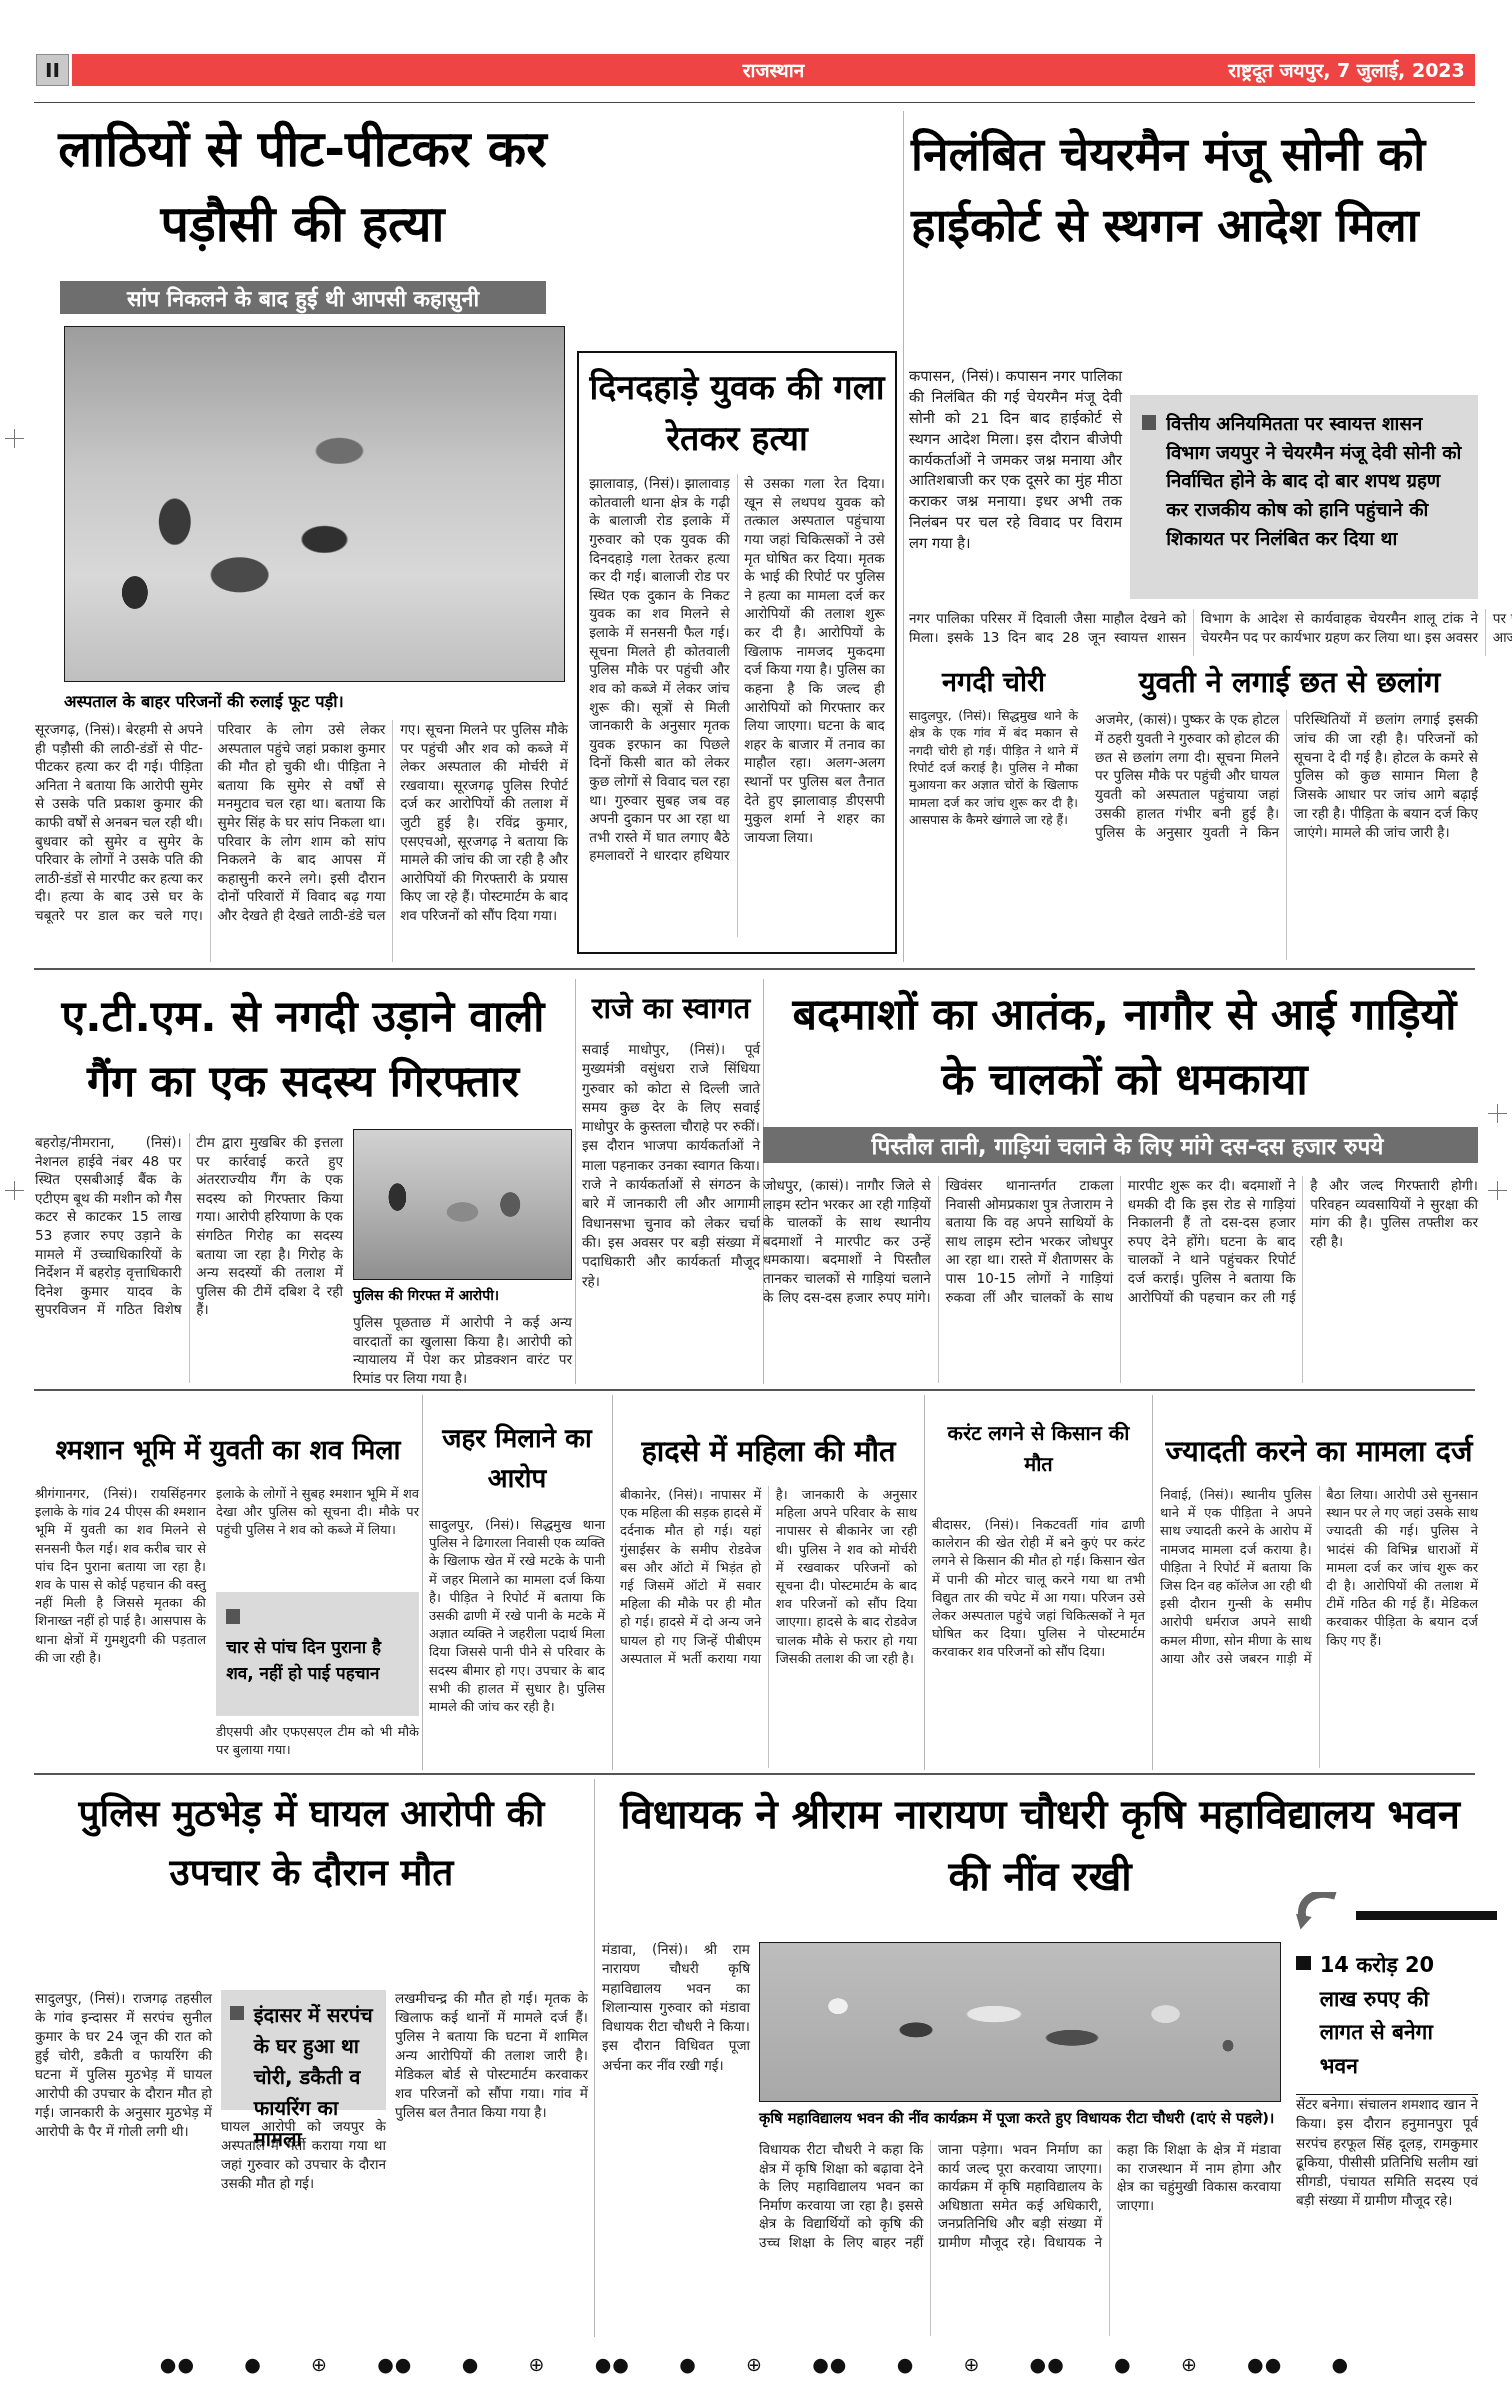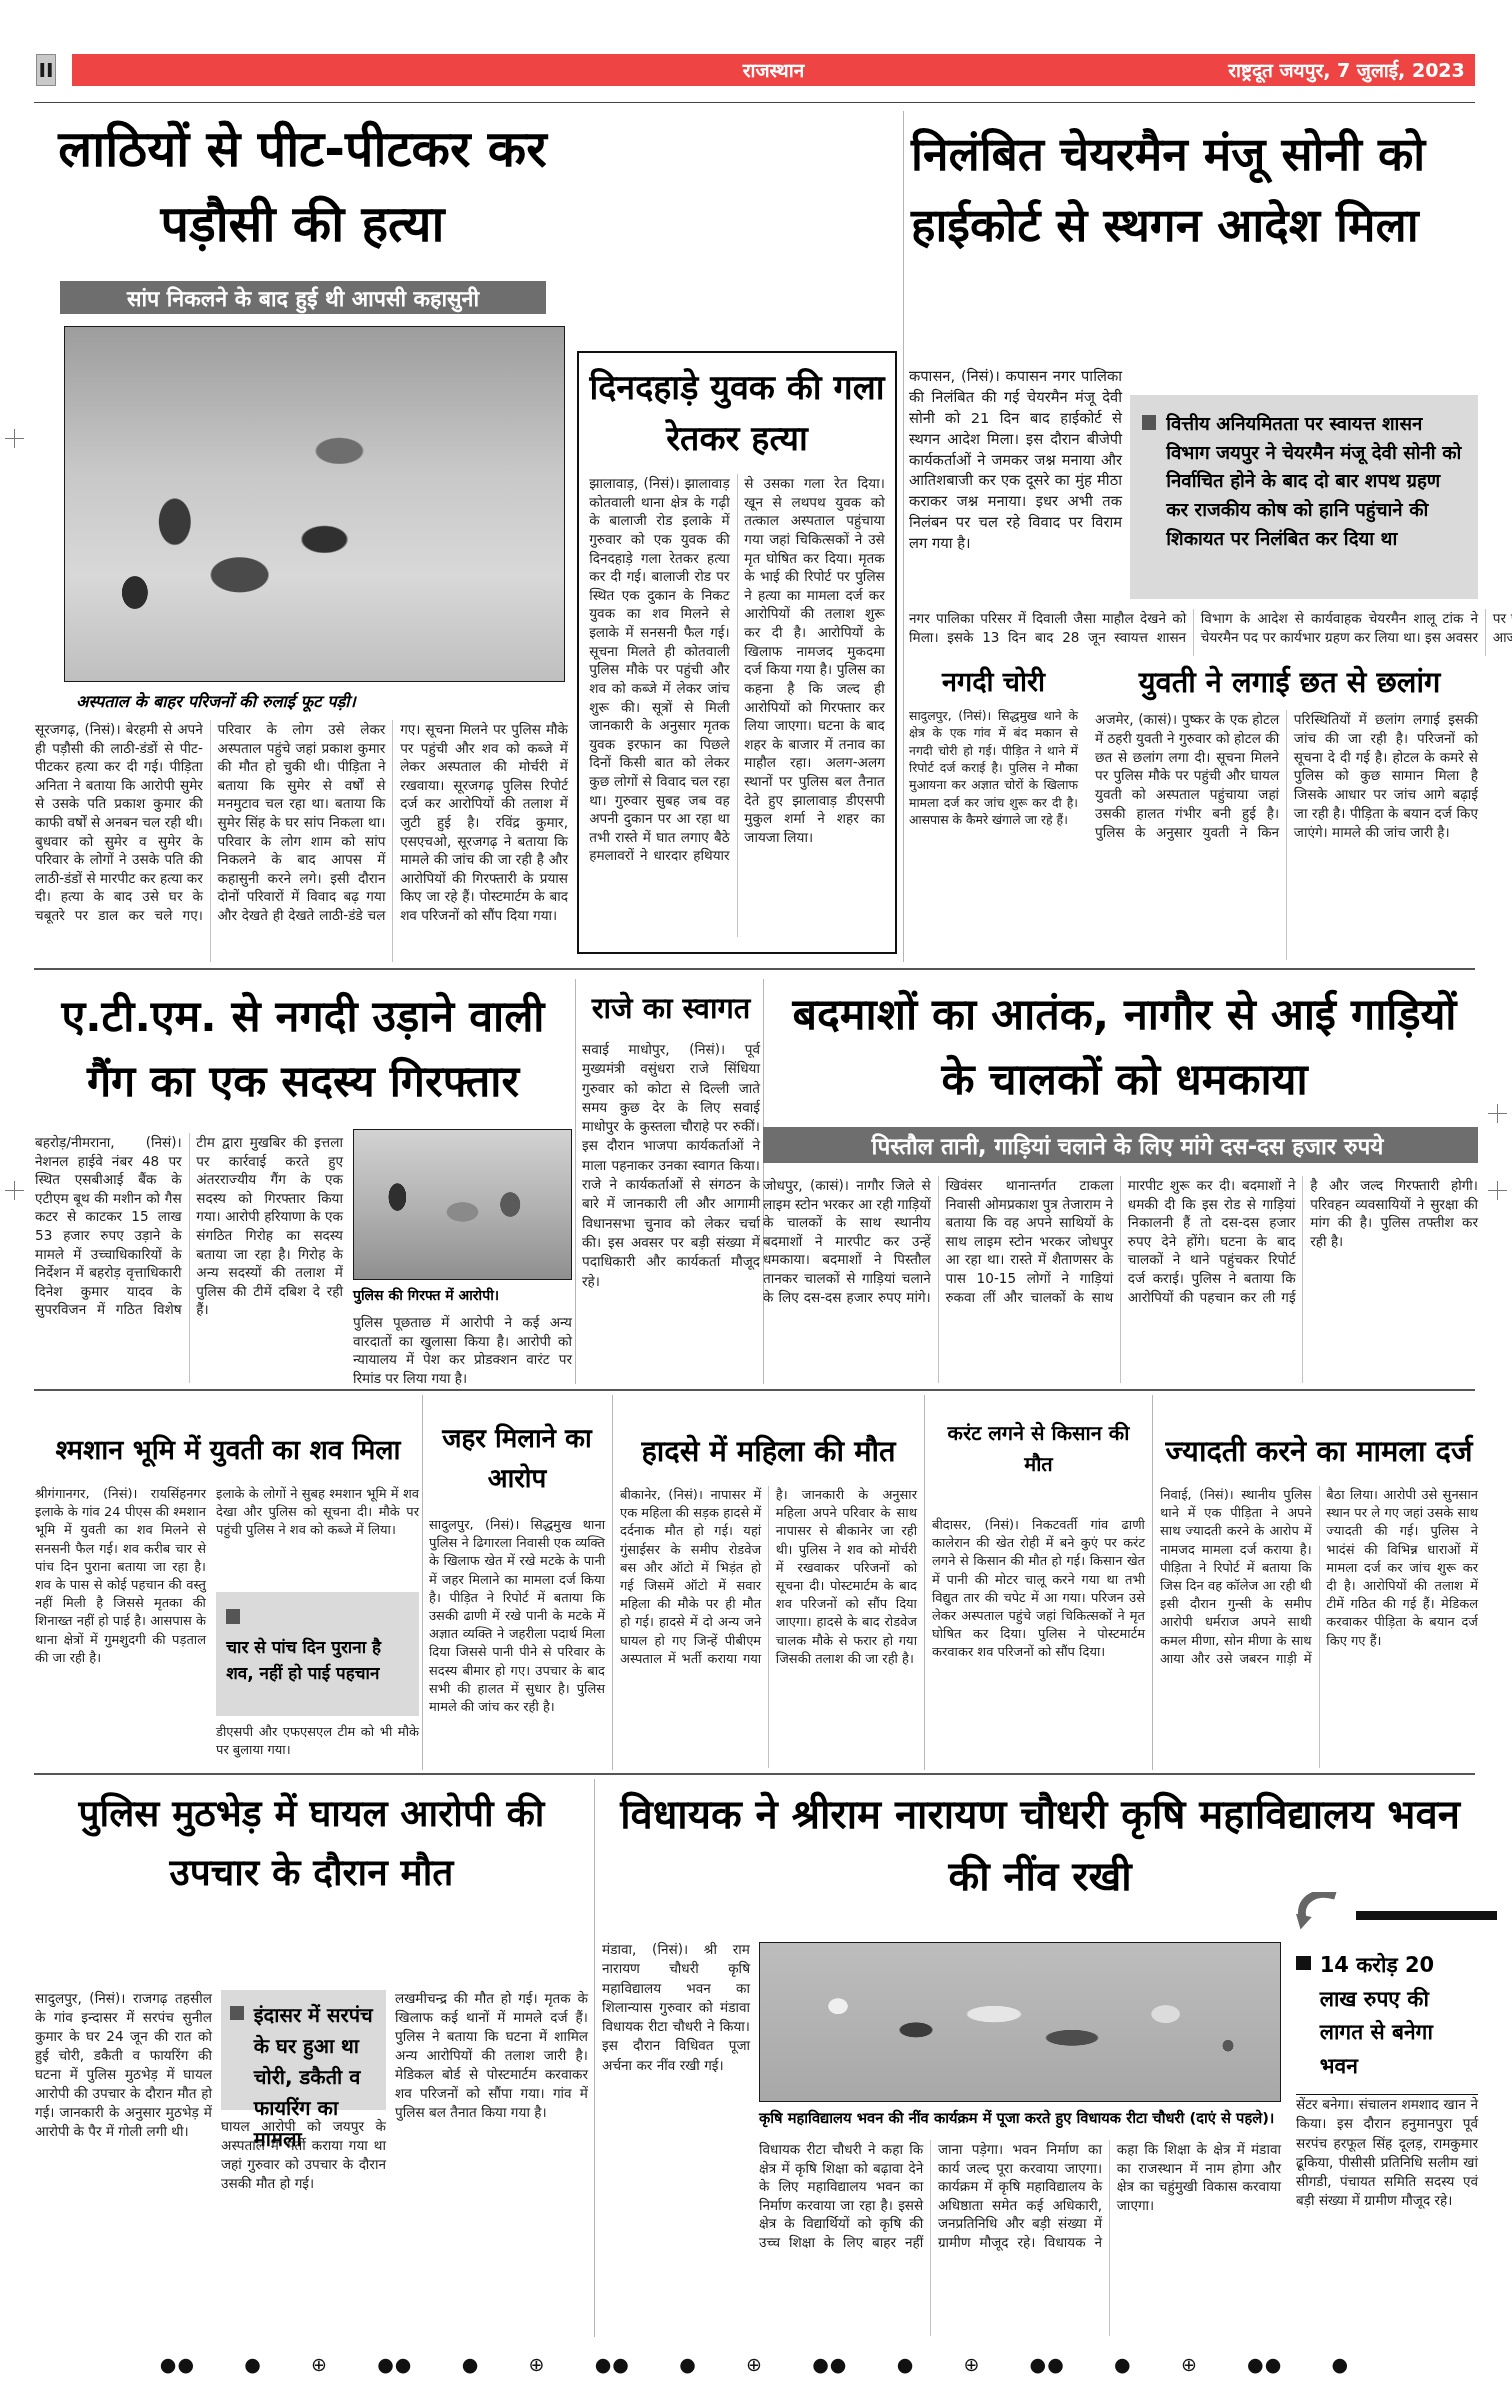--- a/index.html
+++ b/index.html
@@ -3,21 +3,21 @@
 <meta charset="utf-8">
 <style>
   * { margin:0; padding:0; box-sizing:border-box; }
   html,body { background:#e8e8e8; }
   body { font-family:"DejaVu Sans","Liberation Sans",sans-serif; }
   .page { position:relative; width:1512px; height:2401px; background:#ffffff; color:#111; overflow:hidden; }
 
   .abs { position:absolute; }
 
   
-  .page-badge { left:36px; top:54px; width:20px; height:32px; background:#c9c9c9; border:1.1px solid #8a8a8a;
+  .page-badge { left:36px; top:54px; width:33px; height:32px; background:#c9c9c9; border:1.1px solid #8a8a8a;
     display:flex; align-items:center; justify-content:center; font-weight:700; font-size:20.3px; color:#1a1a1a; }
   .header-bar { left:72px; top:54px; width:1403px; height:32px; background:#ef4444; color:#fff;
     display:flex; align-items:center; }
   .header-section { position:absolute; left:0; right:0; text-align:center; font-size:19px; font-weight:700; }
   .header-masthead { position:absolute; right:10.2px; font-size:19px; font-weight:700; }
   .top-rule { left:34px; top:102px; width:1441px; height:1.1px; background:#444; }
 
   
   .headline { font-weight:700; text-align:center; color:#000; }
   .bar-sub { background:#6e6e6e; color:#fff; font-weight:700; text-align:center;
@@ -79,21 +79,21 @@
   </div>
   <div class="abs header-bar">
     <div class="header-section">राजस्थान</div>
     <div class="header-masthead">राष्ट्रदूत जयपुर, 7 जुलाई, 2023</div>
   </div>
   <div class="abs top-rule"></div>
 
   <div class="abs headline" style="left:37px; top:112px; width:531px; font-size:50px; line-height:1.5;">लाठियों से पीट-पीटकर कर पड़ौसी की हत्या</div>
   <div class="abs bar-sub" style="left:60px; top:281px; width:486px; height:33px; font-size:21.5px;">सांप निकलने के बाद हुई थी आपसी कहासुनी</div>
   <div class="abs photo ph1" style="left:64px; top:326px; width:501px; height:356px;"></div>
-  <div class="abs caption" style="left:76px; top:689px; width:501px; font-size:16.4px;font-style:italic;">अस्पताल के बाहर परिजनों की रुलाई फूट पड़ी।</div>
+  <div class="abs caption" style="left:64px; top:689px; width:501px; font-size:16.4px;">अस्पताल के बाहर परिजनों की रुलाई फूट पड़ी।</div>
   <div class="abs body-txt cols3" style="left:35px; top:720px; width:533px; height:242px; font-size:13.6px; line-height:1.37;">सूरजगढ़, (निसं)। बेरहमी से अपने ही पड़ौसी की लाठी-डंडों से पीट-पीटकर हत्या कर दी गई। पीड़िता अनिता ने बताया कि आरोपी सुमेर से उसके पति प्रकाश कुमार की काफी वर्षों से अनबन चल रही थी। बुधवार को सुमेर व सुमेर के परिवार के लोगों ने उसके पति की लाठी-डंडों से मारपीट कर हत्या कर दी। हत्या के बाद उसे घर के चबूतरे पर डाल कर चले गए। परिवार के लोग उसे लेकर अस्पताल पहुंचे जहां प्रकाश कुमार की मौत हो चुकी थी। पीड़िता ने बताया कि सुमेर से वर्षों से मनमुटाव चल रहा था। बताया कि सुमेर सिंह के घर सांप निकला था। परिवार के लोग शाम को सांप निकलने के बाद आपस में कहासुनी करने लगे। इसी दौरान दोनों परिवारों में विवाद बढ़ गया और देखते ही देखते लाठी-डंडे चल गए। सूचना मिलने पर पुलिस मौके पर पहुंची और शव को कब्जे में लेकर अस्पताल की मोर्चरी में रखवाया। सूरजगढ़ पुलिस रिपोर्ट दर्ज कर आरोपियों की तलाश में जुटी हुई है। रविंद्र कुमार, एसएचओ, सूरजगढ़ ने बताया कि मामले की जांच की जा रही है और आरोपियों की गिरफ्तारी के प्रयास किए जा रहे हैं। पोस्टमार्टम के बाद शव परिजनों को सौंप दिया गया।</div>
 
   <div class="abs" style="left:577px; top:351px; width:320px; height:603px; border:2.3px solid #111; padding:9px 10.2px;">
     <div class="headline" style="font-size:34px; line-height:1.5;">दिनदहाड़े युवक की गला रेतकर हत्या</div>
     <div class="body-txt cols2" style="margin-top:10.2px; height:463px; font-size:13.6px; line-height:1.37;">झालावाड़, (निसं)। झालावाड़ कोतवाली थाना क्षेत्र के गढ़ी के बालाजी रोड इलाके में गुरुवार को एक युवक की दिनदहाड़े गला रेतकर हत्या कर दी गई। बालाजी रोड पर स्थित एक दुकान के निकट युवक का शव मिलने से इलाके में सनसनी फैल गई। सूचना मिलते ही कोतवाली पुलिस मौके पर पहुंची और शव को कब्जे में लेकर जांच शुरू की। सूत्रों से मिली जानकारी के अनुसार मृतक युवक इरफान का पिछले दिनों किसी बात को लेकर कुछ लोगों से विवाद चल रहा था। गुरुवार सुबह जब वह अपनी दुकान पर आ रहा था तभी रास्ते में घात लगाए बैठे हमलावरों ने धारदार हथियार से उसका गला रेत दिया। खून से लथपथ युवक को तत्काल अस्पताल पहुंचाया गया जहां चिकित्सकों ने उसे मृत घोषित कर दिया। मृतक के भाई की रिपोर्ट पर पुलिस ने हत्या का मामला दर्ज कर आरोपियों की तलाश शुरू कर दी है। आरोपियों के खिलाफ नामजद मुकदमा दर्ज किया गया है। पुलिस का कहना है कि जल्द ही आरोपियों को गिरफ्तार कर लिया जाएगा। घटना के बाद शहर के बाजार में तनाव का माहौल रहा। अलग-अलग स्थानों पर पुलिस बल तैनात देते हुए झालावाड़ डीएसपी मुकुल शर्मा ने शहर का जायजा लिया।</div>
   </div>
 
   <div class="abs vrule" style="left:903px; top:111px; height:851px;"></div>
 
   <div class="abs headline" style="left:911px; top:119px; width:567px; font-size:46px; line-height:1.55; text-align:left;">निलंबित चेयरमैन मंजू सोनी को हाईकोर्ट से स्थगन आदेश मिला</div>

